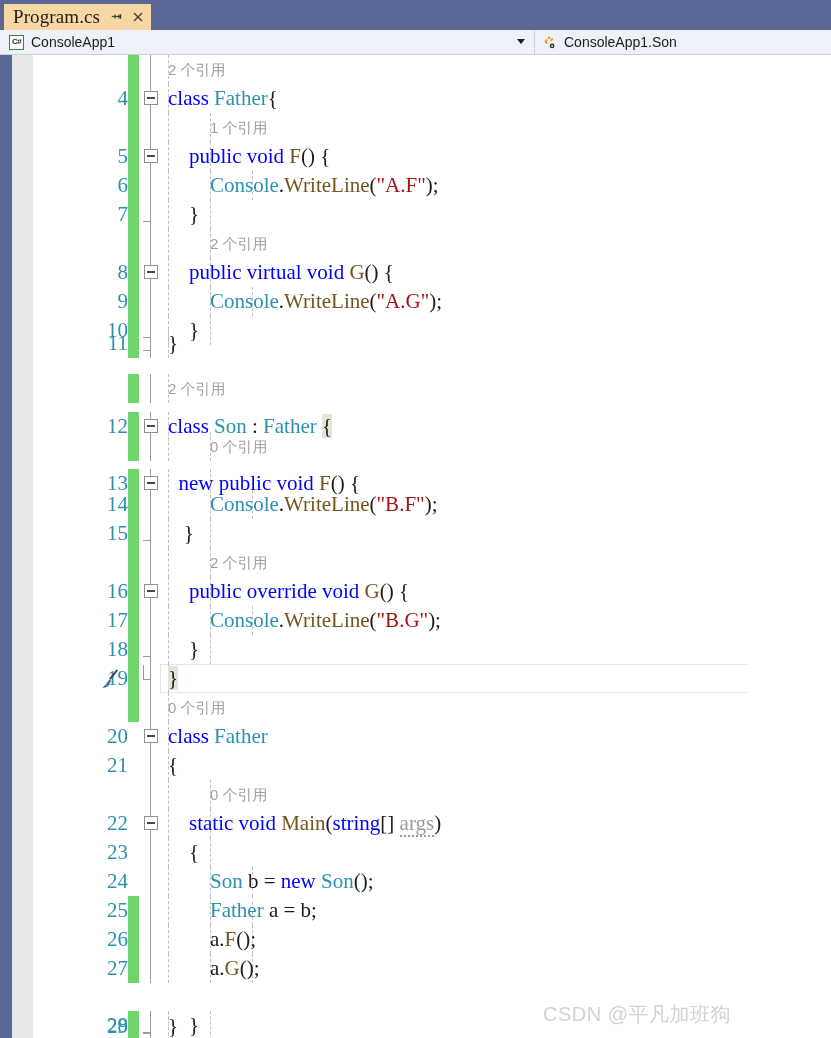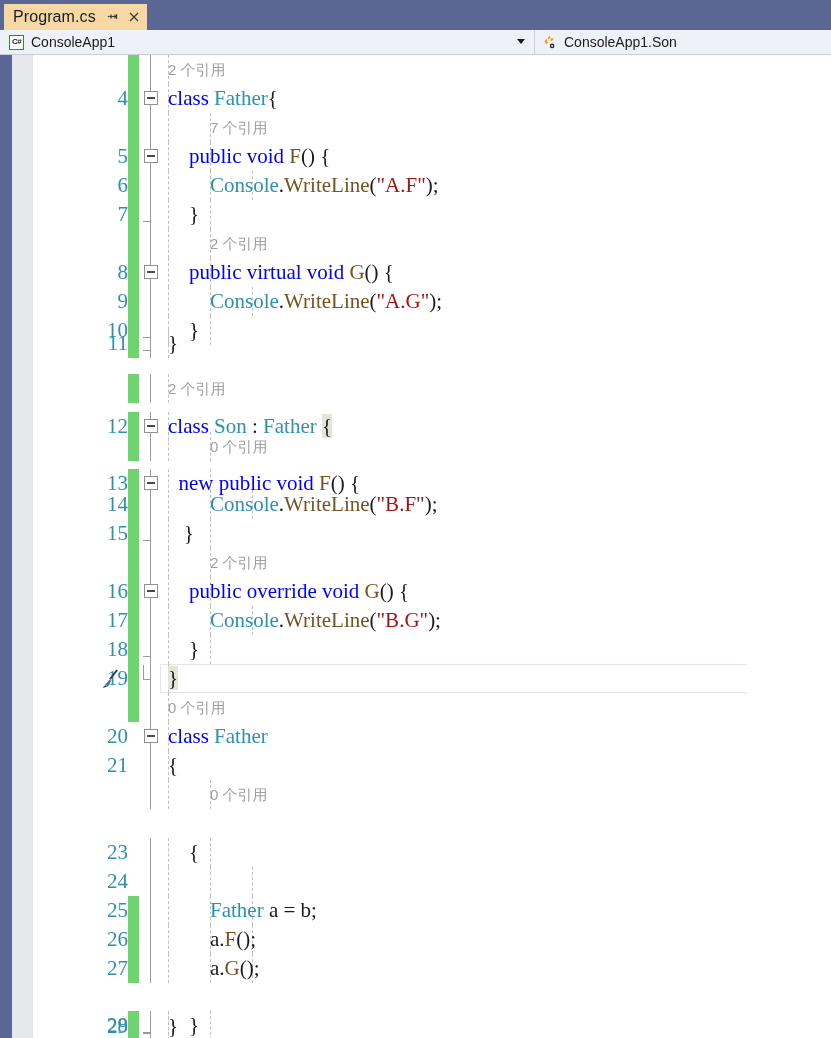--- a/index.html
+++ b/index.html
@@ -11,21 +11,21 @@
   }
   #app{position:relative;width:831px;height:1038px;overflow:hidden;background:#fff;}
 
   
   .titlebar{position:absolute;left:0;top:0;width:831px;height:30px;background:#5a6694;}
   .tab{
     position:absolute;left:4px;top:4px;height:26px;
     background:#f7d8a4;display:flex;align-items:center;
     padding:0 7px 0 9px;box-sizing:border-box;
   }
-  .tab-title{font-size:16px;color:#1e1e1e;font-family:Liberation Sans, sans-serif;letter-spacing:.1px;}
+  .tab-title{font-size:19px;color:#1e1e1e;font-family:Liberation Serif, serif;letter-spacing:.1px;}
   .tab-pin{margin-left:11px;width:12px;height:12px;position:relative;}
   .tab-pin svg{display:block;}
   .tab-close{margin-left:9px;width:12px;height:12px;}
   .tab-close svg{display:block;}
 
   
   .navbar{position:absolute;left:0;top:30px;width:831px;height:25px;background:#eff1f8;border-bottom:1px solid #c9cede;box-sizing:border-box;display:flex;align-items:center;}
   .nav-left{position:relative;width:535px;height:25px;display:flex;align-items:center;box-sizing:border-box;border-right:1px solid #c9cede;}
   .nav-right{position:relative;flex:1;height:25px;display:flex;align-items:center;padding-left:6px;box-sizing:border-box;}
   .cs-icon{
@@ -153,21 +153,21 @@
           <div class="foldline"></div>
           <div class="foldbox"></div>
           <div class="guide" style="left: 168px;"></div>
           <div class="code"><span class="kw">class </span><span class="ty">Father</span><span class="pun">{</span></div>
         </div>
         <div class="row" style="top: 58px;">
           <div class="chg"></div>
           <div class="foldline"></div>
           <div class="guide" style="left: 168px;"></div>
           <div class="guide" style="left: 210px;"></div>
-          <div class="cl" style="left: 210px;">7 个引用</div>
+          <div class="cl" style="left: 210px;">1 个引用</div>
         </div>
         <div class="row" style="top: 87px;">
           <div class="lnum">5</div>
           <div class="chg"></div>
           <div class="foldline"></div>
           <div class="foldbox"></div>
           <div class="guide" style="left: 168px;"></div>
           <div class="guide" style="left: 210px;"></div>
           <div class="code"><span class="pun">    </span><span class="kw">public </span><span class="kw">void </span><span class="mth">F</span><span class="pun">() {</span></div>
         </div>
@@ -345,33 +345,42 @@
           <div class="foldline"></div>
           <div class="guide" style="left: 168px;"></div>
           <div class="code"><span class="pun">{</span></div>
         </div>
         <div class="row" style="top: 725px;">
           <div class="foldline"></div>
           <div class="guide" style="left: 168px;"></div>
           <div class="guide" style="left: 210px;"></div>
           <div class="cl" style="left: 210px;">0 个引用</div>
         </div>
+        <div class="row" style="top: 754px;">
+          <div class="lnum">22</div>
+          <div class="foldline"></div>
+          <div class="foldbox"></div>
+          <div class="guide" style="left: 168px;"></div>
+          <div class="guide" style="left: 210px;"></div>
+          <div class="code"><span class="pun">    </span><span class="kw">static </span><span class="kw">void </span><span class="mth">Main</span><span class="pun">(</span><span class="kw">string</span><span class="pun">[] </span><span class="unused">args</span><span class="pun">)</span></div>
+        </div>
         <div class="row" style="top: 783px;">
           <div class="lnum">23</div>
           <div class="foldline"></div>
           <div class="guide" style="left: 168px;"></div>
           <div class="guide" style="left: 210px;"></div>
           <div class="code"><span class="pun">    {</span></div>
         </div>
         <div class="row" style="top: 812px;">
           <div class="lnum">24</div>
           <div class="foldline"></div>
           <div class="guide" style="left: 168px;"></div>
           <div class="guide" style="left: 210px;"></div>
           <div class="guide" style="left: 252px;"></div>
+          <div class="code"><span class="pun">        </span><span class="ty">Son</span><span class="pun"> b = </span><span class="kw">new </span><span class="ty">Son</span><span class="pun">();</span></div>
         </div>
         <div class="row" style="top: 841px; padding-left: 16px;">
           <div class="lnum">25</div>
           <div class="chg"></div>
           <div class="foldline"></div>
           <div class="guide" style="left: 168px;"></div>
           <div class="guide" style="left: 210px;"></div>
           <div class="guide" style="left: 252px;"></div>
           <div class="code"><span class="pun">        </span><span class="ty">Father</span><span class="pun"> a = b;</span></div>
         </div>
@@ -403,15 +412,16 @@
           <div class="code"><span class="pun">    }</span></div>
         </div>
         <div class="row" style="top: 957px;">
           <div class="lnum">29</div>
           <div class="foldline"></div>
           <div class="foldtick"></div>
           <div class="guide" style="left: 168px;"></div>
           <div class="code"><span class="pun">}</span></div>
         </div>
       </div>
+    <div class="wm">CSDN @平凡加班狗</div>
   </div>
 
 </div>
 
 </body></html>

